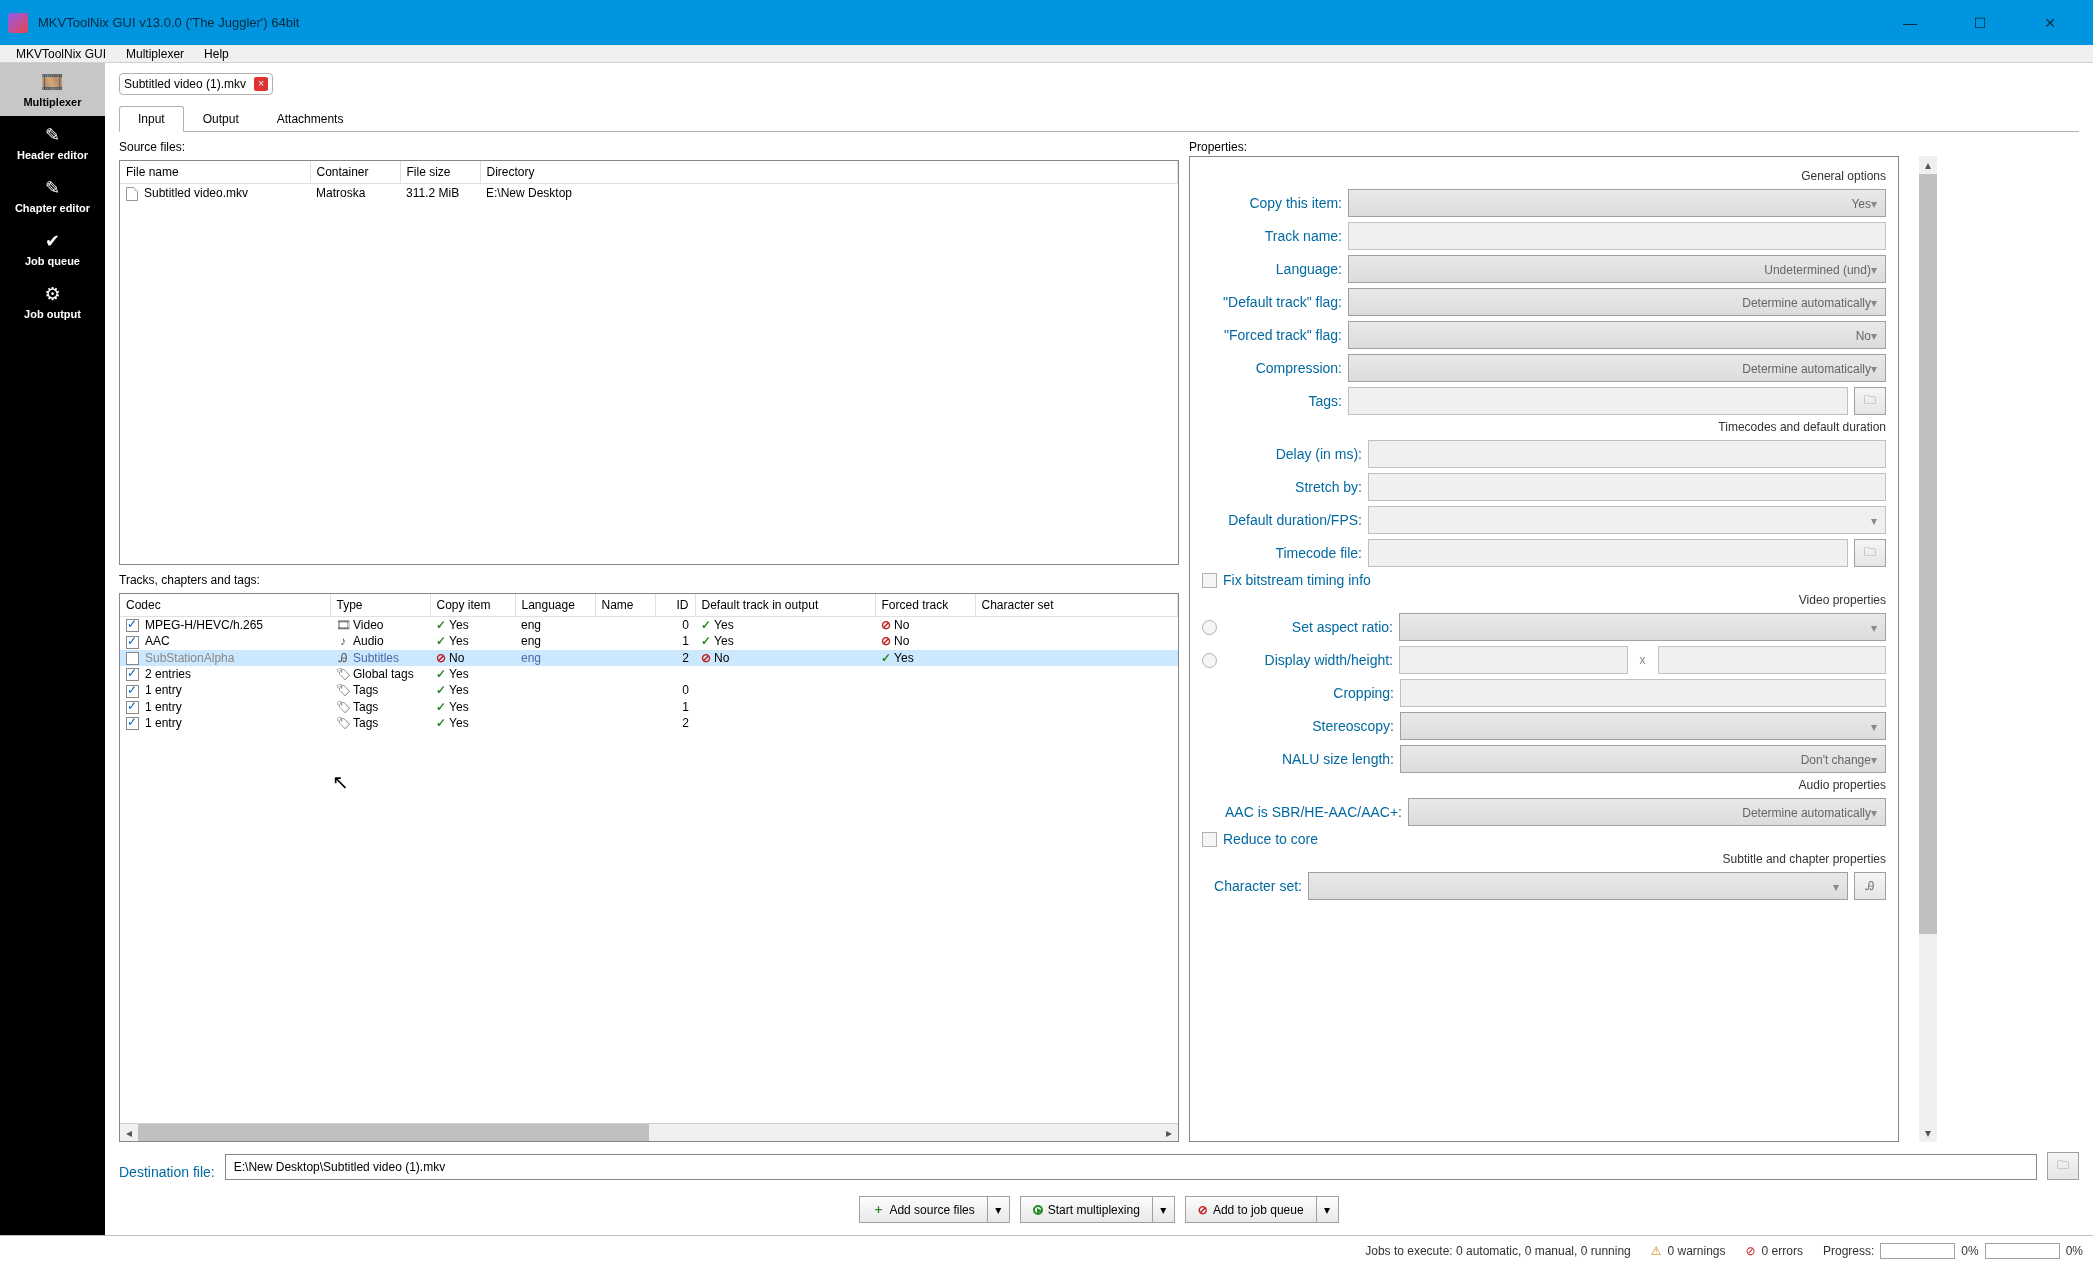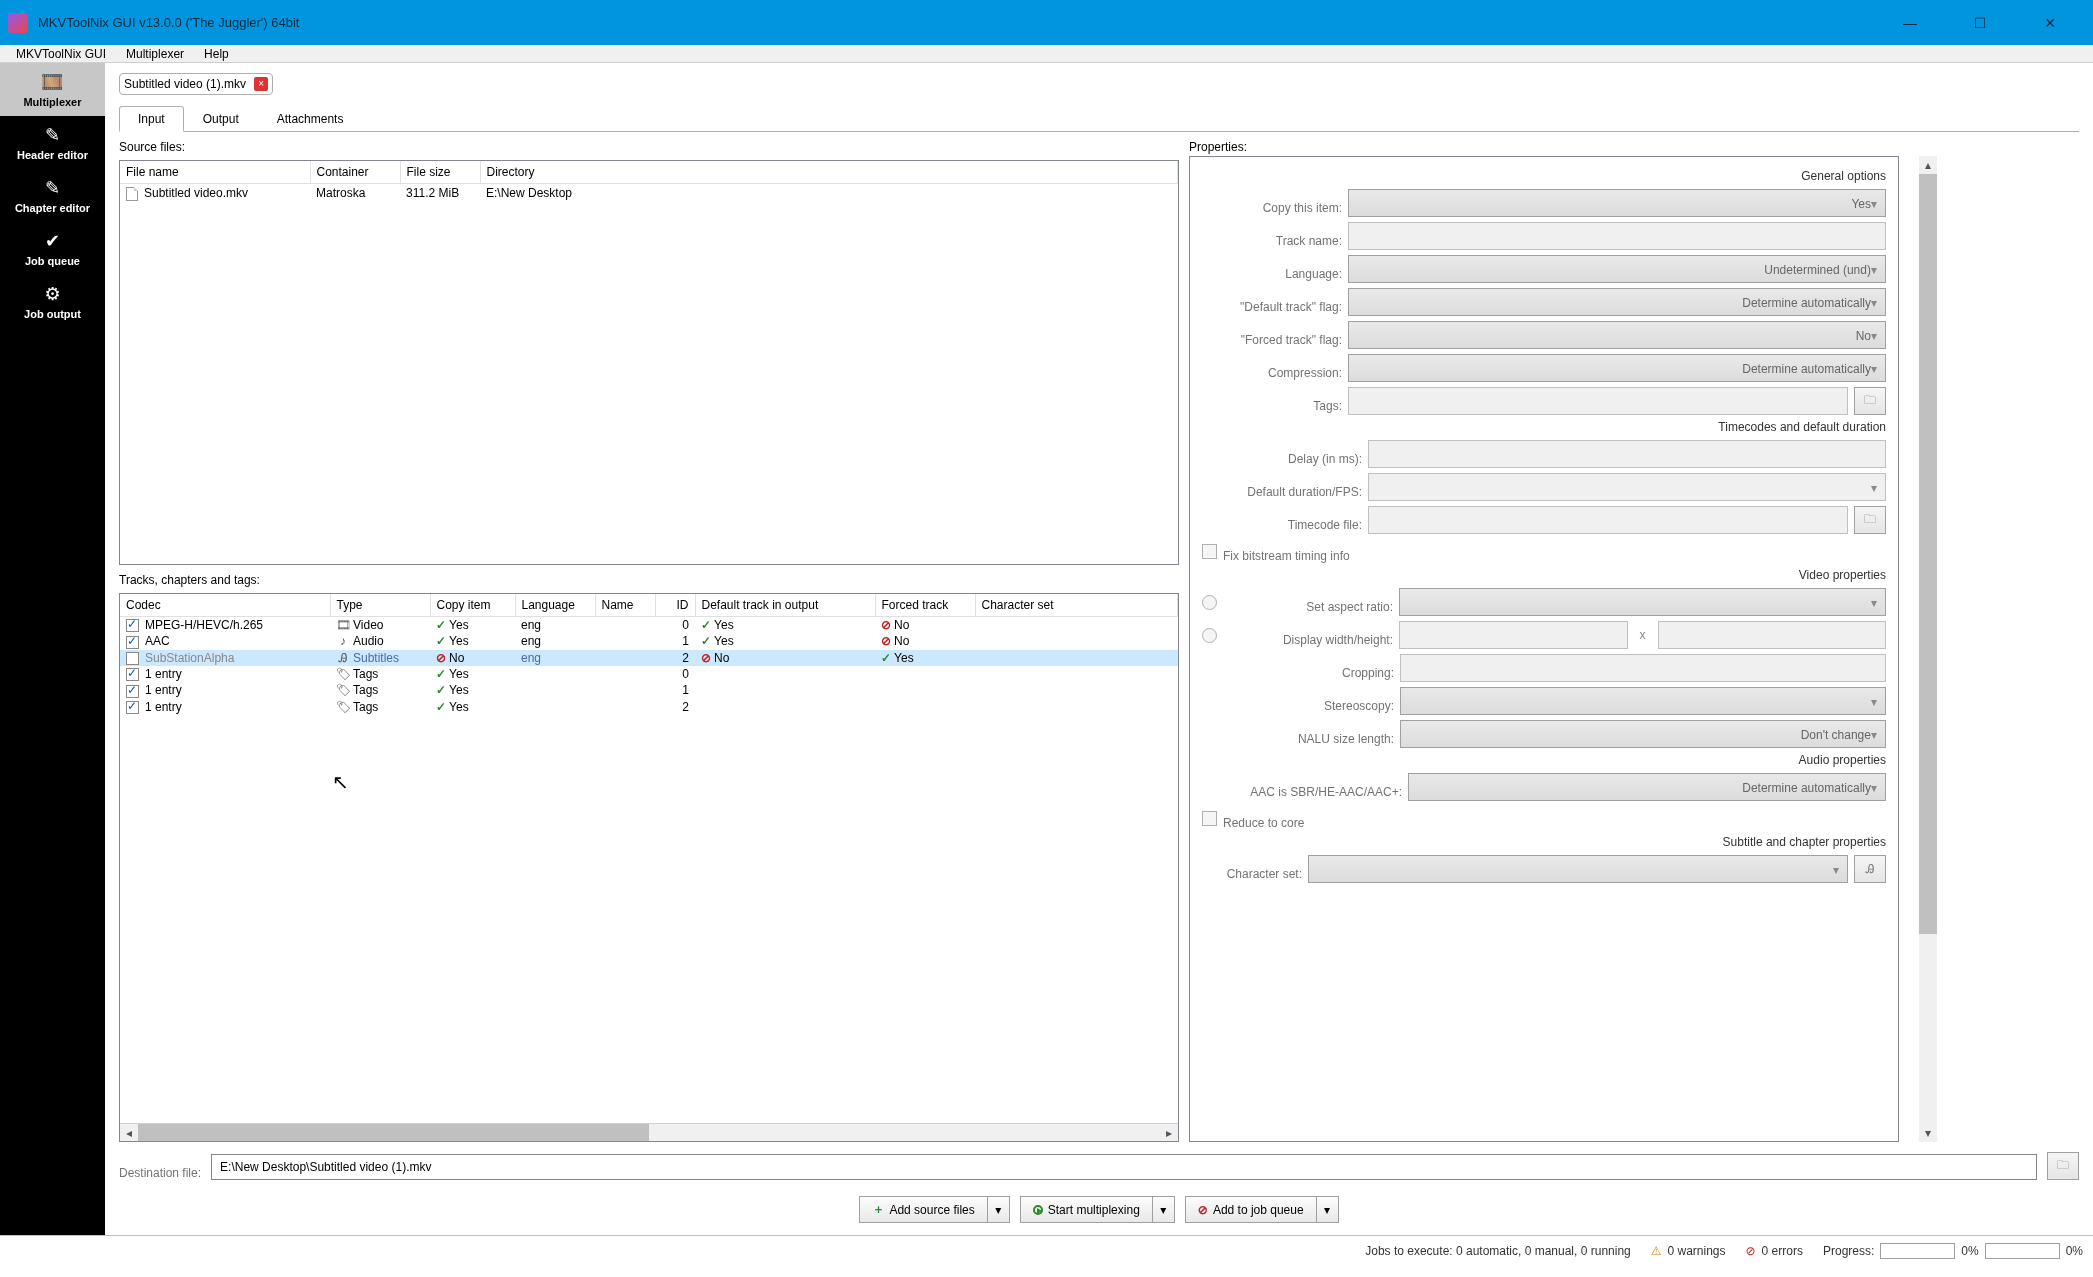--- a/index.html
+++ b/index.html
@@ -61,21 +61,21 @@
 .scroll-thumb { position: absolute; left: 0; top: 0; height: 100%; width: 50%; background: #c0c0c0; }
 
 .props-panel { flex: 1; border: 1px solid #828790; background: #fff; padding: 8px 12px; overflow: hidden; }
 .props-scroll { width: 18px; background: #f0f0f0; display: flex; flex-direction: column; }
 .vscroll-arrow { height: 18px; display: flex; align-items: center; justify-content: center; color: #555; cursor: pointer; }
 .vscroll-track { flex: 1; position: relative; }
 .vscroll-thumb { position: absolute; top: 0; left: 0; width: 100%; height: 80%; background: #c0c0c0; }
 
 .fieldset-label { color: #333; margin: 4px 0 6px 0; font-size: 12px; }
 .form-row { display: flex; align-items: center; margin-bottom: 5px; gap: 6px; }
-.form-label { color: #737373; font-size: 12px; margin-top: 10px; }
+.form-label { color: #0369a1; font-size: 14px; }
 .gen-label { width: 140px; }
 .form-input, .form-select { flex: 1; border: 1px solid #c0c0c0; background: #f0f0f0; color: #888; height: 28px; padding: 2px 8px; line-height: 24px; }
 .form-select { color: #666; border: 1px solid #a0a0a0; background: linear-gradient(#e9e9e9,#dcdcdc); position: relative; }
 .form-select .arrow { float: right; color: #888; }
 .icon-btn { width: 32px; height: 28px; border: 1px solid #a0a0a0; background: linear-gradient(#f5f5f5,#e5e5e5); display: flex; align-items: center; justify-content: center; cursor: pointer; color: #777; }
 .form-check { width: 15px; height: 15px; border: 1px solid #b0b0b0; background: #f5f5f5; }
 .inline-x { color: #888; padding: 0 6px; }
 
 .dest-row { display: flex; align-items: flex-end; gap: 10px; padding: 4px 0; }
 .dest-input { flex: 1; border: 1px solid #888; height: 26px; padding: 2px 8px; }
@@ -233,20 +233,31 @@
                     <td><span class="type-icon">Ꭿ</span><span style="color: rgb(74, 106, 168);">Subtitles</span></td>
                     <td><span class="no-icon">⊘</span><span>No</span></td>
                     <td style="color: rgb(74, 106, 168);">eng</td>
                     <td></td>
                     <td style="text-align: right;">2</td>
                     <td><span class="no-icon">⊘</span><span>No</span></td>
                     <td><span class="yes-icon">✓</span><span>Yes</span></td>
                     <td></td>
                   </tr>
                   <tr class="track-row">
+                    <td class="codec-cell"><span class="chk checked"></span><span>2 entries</span></td>
+                    <td><span class="type-icon">🏷</span><span>Global tags</span></td>
+                    <td><span class="yes-icon">✓</span><span>Yes</span></td>
+                    <td></td>
+                    <td></td>
+                    <td style="text-align: right;"></td>
+                    <td></td>
+                    <td></td>
+                    <td></td>
+                  </tr>
+                  <tr class="track-row">
                     <td class="codec-cell"><span class="chk checked"></span><span>1 entry</span></td>
                     <td><span class="type-icon">🏷</span><span>Tags</span></td>
                     <td><span class="yes-icon">✓</span><span>Yes</span></td>
                     <td></td>
                     <td></td>
                     <td style="text-align: right;">0</td>
                     <td></td>
                     <td></td>
                     <td></td>
                   </tr>
@@ -317,20 +328,24 @@
               </div>
             <div class="form-row">
                 <div class="form-label gen-label">Tags:</div>
                 <div class="form-input"></div>
                 <div class="icon-btn">🗀</div>
               </div>
 
             <div class="fieldset-label">Timecodes and default duration</div>
             <div class="form-row">
                 <div class="form-label" style="width:160px">Delay (in ms):</div>
+                <div class="form-input"></div>
+              </div>
+            <div class="form-row">
+                <div class="form-label" style="width:160px">Stretch by:</div>
                 <div class="form-input"></div>
               </div>
             <div class="form-row">
                 <div class="form-label" style="width:160px">Default duration/FPS:</div>
                 <div class="form-input" style="position:relative">
                   <span class="arrow" style="float:right">▾</span>
                 </div>
               </div>
             <div class="form-row">
                 <div class="form-label" style="width:160px">Timecode file:</div>

